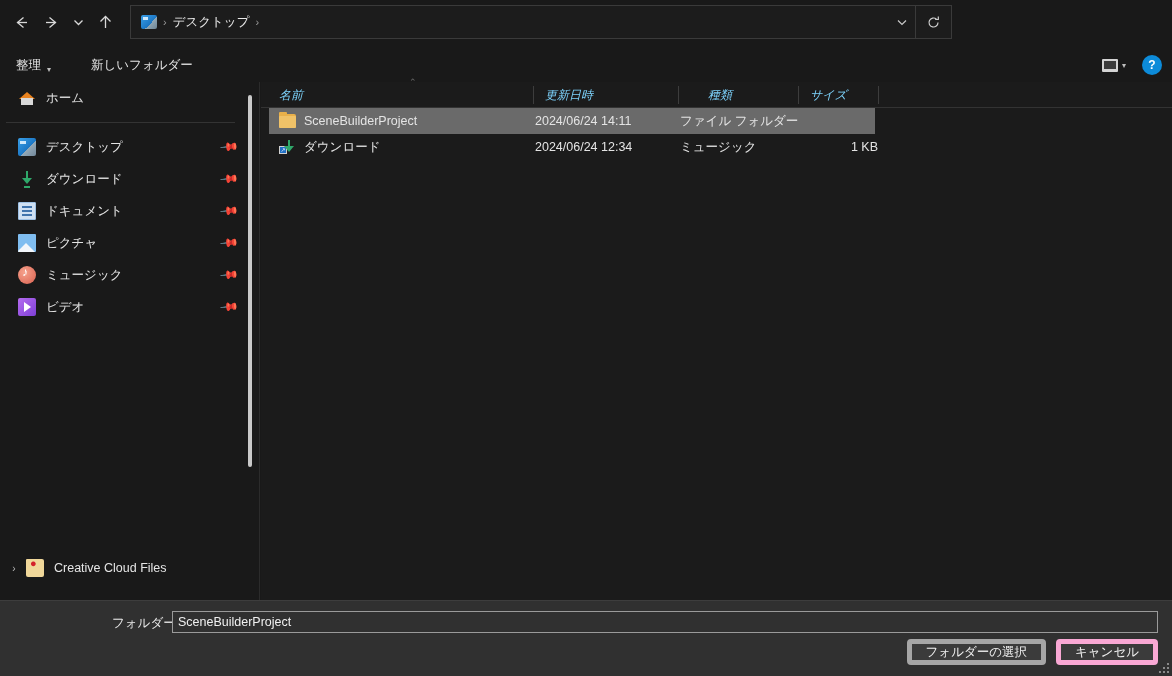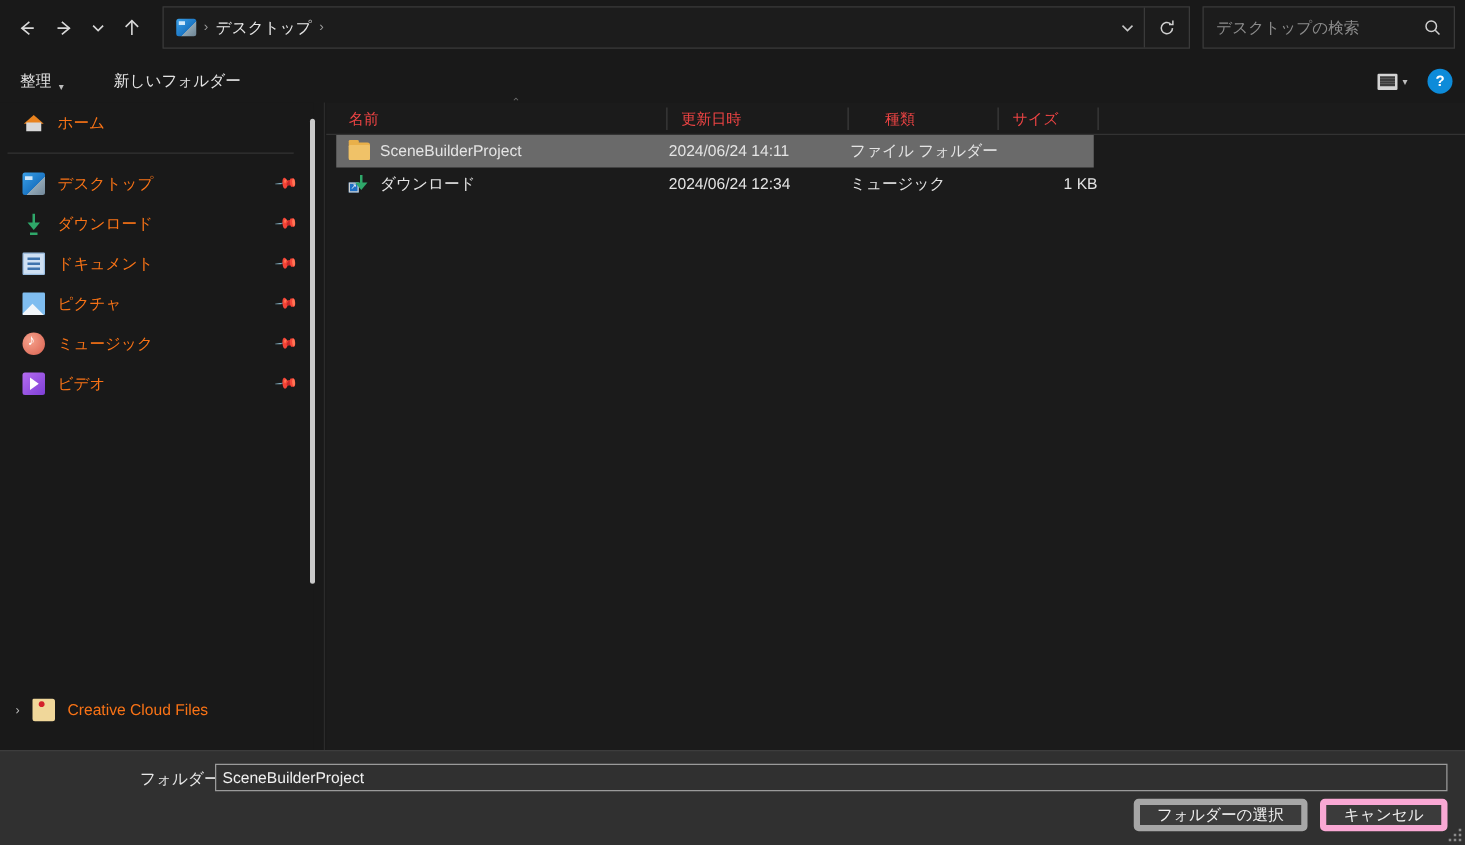--- a/index.html
+++ b/index.html
@@ -71,21 +71,21 @@
     margin-left: 12px;
   }
 
   
   .sidebar {
     position: absolute; left: 0; top: 82px; width: 251px; height: 518px;
     background: #191919; overflow: hidden;
   }
   .side-item { height: 32px; display: flex; align-items: center; padding-left: 18px; position: relative; }
   .side-item .ico { width: 18px; height: 18px; margin-right: 10px; flex: none; position: relative; }
-  .side-item .lbl { font-size: 12.5px; color: #f97316; white-space: nowrap; }
+  .side-item .lbl { font-size: 12.5px; color: #e5e5e5; white-space: nowrap; }
   .pin { position: absolute; right: 14px; color: #9d9d9d; font-size: 12px; transform: rotate(40deg); }
   .side-div { height: 1px; background: #333; margin: 8px 16px 8px 6px; }
 
   .ico-home { background: transparent; }
   .ico-home::before{
     content:""; position:absolute; left:1px; top:3px; width:0; height:0;
     border-left:8px solid transparent; border-right:8px solid transparent; border-bottom:7px solid #e8821e;
   }
   .ico-home::after{
     content:""; position:absolute; left:3px; top:9px; width:12px; height:7px; background:#d8d8d8;
@@ -128,21 +128,21 @@
 
   .side-scrollbar {
     position: absolute; left: 248px; top: 95px; width: 4px; height: 372px;
     background: #c9c9c9; border-radius: 2px;
   }
   .side-divider { position:absolute; left:259px; top:82px; width:1px; height:518px; background:#2b2b2b; }
 
   
   .filepane { position: absolute; left: 261px; top: 82px; width: 911px; height: 518px; background:#1b1b1b; }
   .colheader { position: relative; height: 26px; border-bottom: 1px solid #333; }
-  .col { position: absolute; top: 0; height: 26px; display: flex; align-items: center; font-size: 12px; color: #ef4444; }
+  .col { position: absolute; top: 0; height: 26px; display: flex; align-items: center; font-size: 12px; color: #7dd3fc; font-style: italic; }
   .coldiv { position: absolute; top: 4px; width: 1px; height: 18px; background: #3d3d3d; }
   .sortmark { position: absolute; top: -5px; left: 148px; font-size: 9px; color: #6a6a6a; }
 
   .row { position: relative; height: 26px; display: flex; align-items: center; font-size: 12.5px; color: #e4e4e4; }
   .row .sel-bg { position:absolute; left:8px; top:0; width:606px; height:26px; background:#6a6a6a; z-index:0; }
   .cell { position: absolute; display: flex; align-items: center; z-index:1; }
   .c-name { left: 18px; gap: 8px; }
   .c-date { left: 274px; }
   .c-type { left: 419px; }
   .c-size { left: 537px; width: 80px; justify-content: flex-end; }
@@ -224,29 +224,20 @@
           </svg>
       </div>
       <div class="addr-refresh">
         <svg width="15" height="15" viewBox="0 0 15 15">
           <path d="M12 7.5 a4.5 4.5 0 1 1 -1.6 -3.45" fill="none" stroke="#d0d0d0" stroke-width="1.2"></path>
           <path d="M12.3 1.4 L12.3 4.5 L9.2 4.5" fill="none" stroke="#d0d0d0" stroke-width="1.2"></path>
         </svg>
       </div>
     </div>
 
-    <div class="searchbox">
-      <span class="ph">デスクトップの検索</span>
-      <span class="mag">
-        <svg width="14" height="14" viewBox="0 0 14 14">
-            <circle cx="6" cy="6" r="4.2" fill="none" stroke="#cfcfcf" stroke-width="1.2"></circle>
-            <path d="M9.2 9.2 L12.6 12.6" stroke="#cfcfcf" stroke-width="1.2"></path>
-          </svg>
-      </span>
-    </div>
   </div>
 
   <div class="toolbar">
     <div class="tb-item" id="tb-organize">
       <span>整理</span>
       <span class="caret">▾</span>
     </div>
     <div class="tb-item" style="margin-left:24px">
       <span>新しいフォルダー</span>
     </div>

